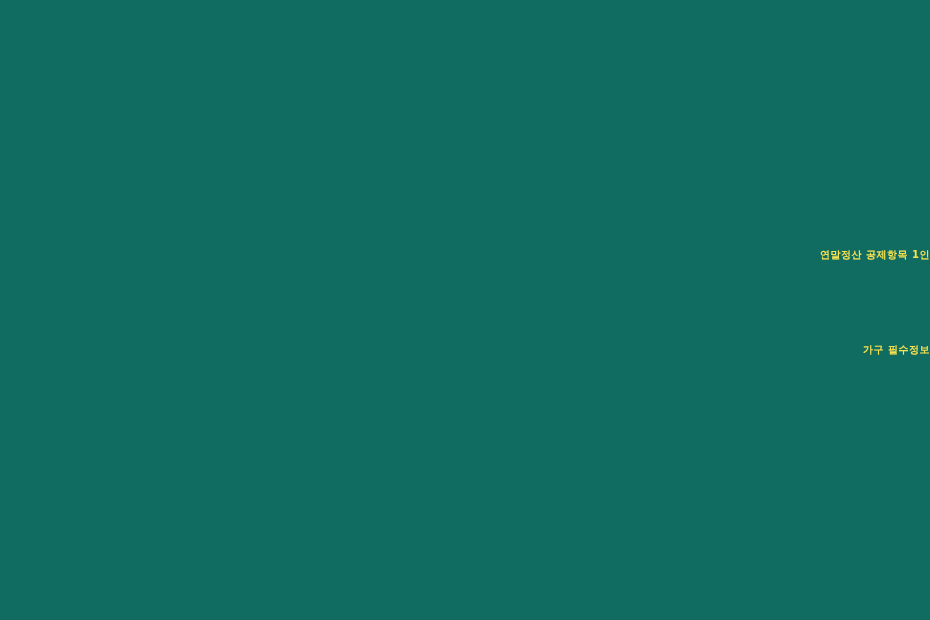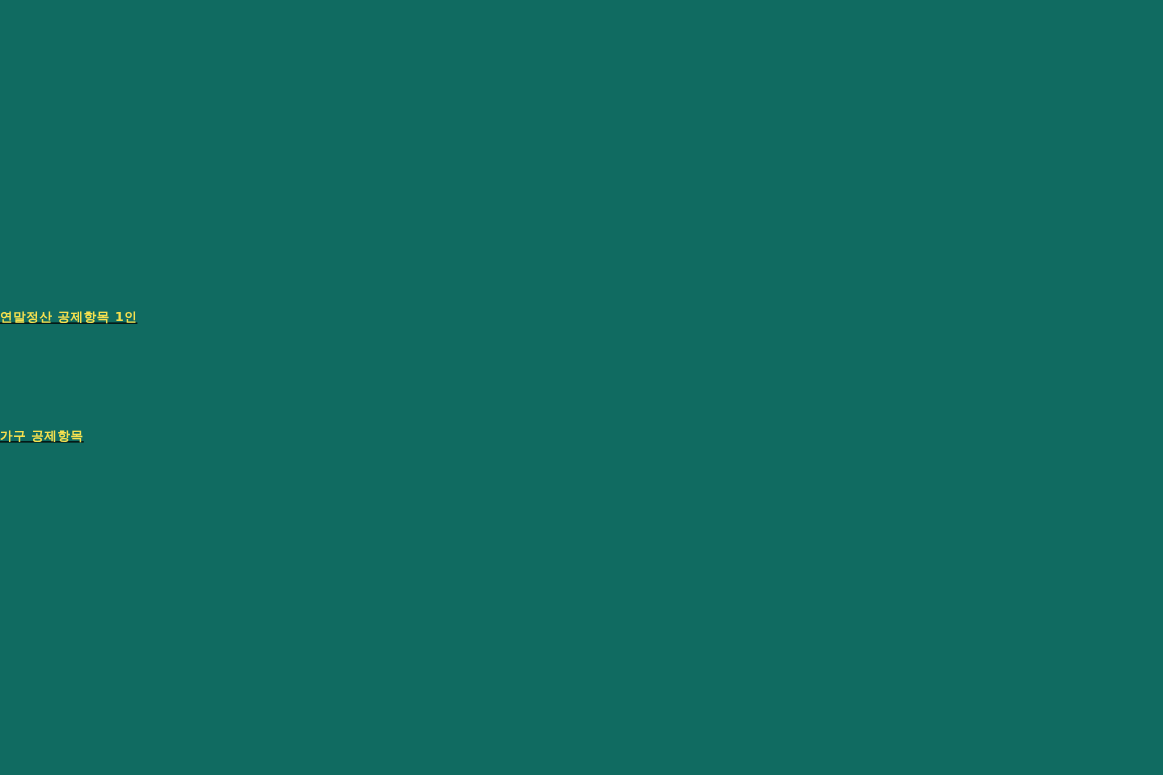--- a/index.html
+++ b/index.html
@@ -20,24 +20,23 @@
     height: 620px;
     box-sizing: border-box;
     background: #106B61;
     display: flex;
     align-items: center;
     justify-content: center;
   }
 
   #title-block {
     width: 100%;
-    text-align: left;
+    text-align: right;
     
     transform: translateY(-8px);
-    text-decoration: underline;
     -webkit-font-smoothing: antialiased;
   }
 
   .title-line {
     display: block;
     color: #F7E14F;
     font-family: "DejaVu Sans", "Liberation Sans", sans-serif;
     font-weight: 700;
     font-size: 80px;
     line-height: 95px;
@@ -47,17 +46,17 @@
 </style>
 </head>
 <body>
 
 <div id="thumbnail-card" style="background: rgb(16, 107, 97);">
 
   <div id="title-block">
 
     <span class="title-line" style="color: rgb(247, 225, 79); font-size: 10px;">연말정산 공제항목 1인</span>
 
-    <span class="title-line" style="color: rgb(247, 225, 79); font-size: 10px;">가구 공제항목</span>
+    <span class="title-line" style="color: rgb(247, 225, 79); font-size: 10px;">가구 필수정보</span>
 
   </div>
 
 </div>
 
 </body></html>

